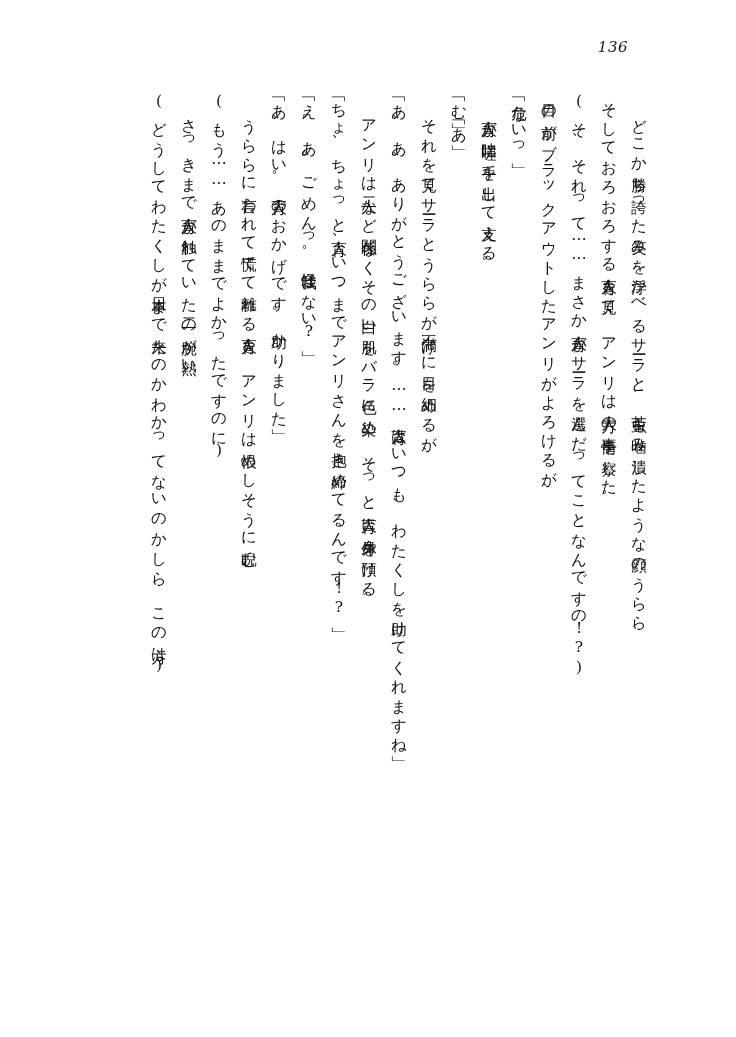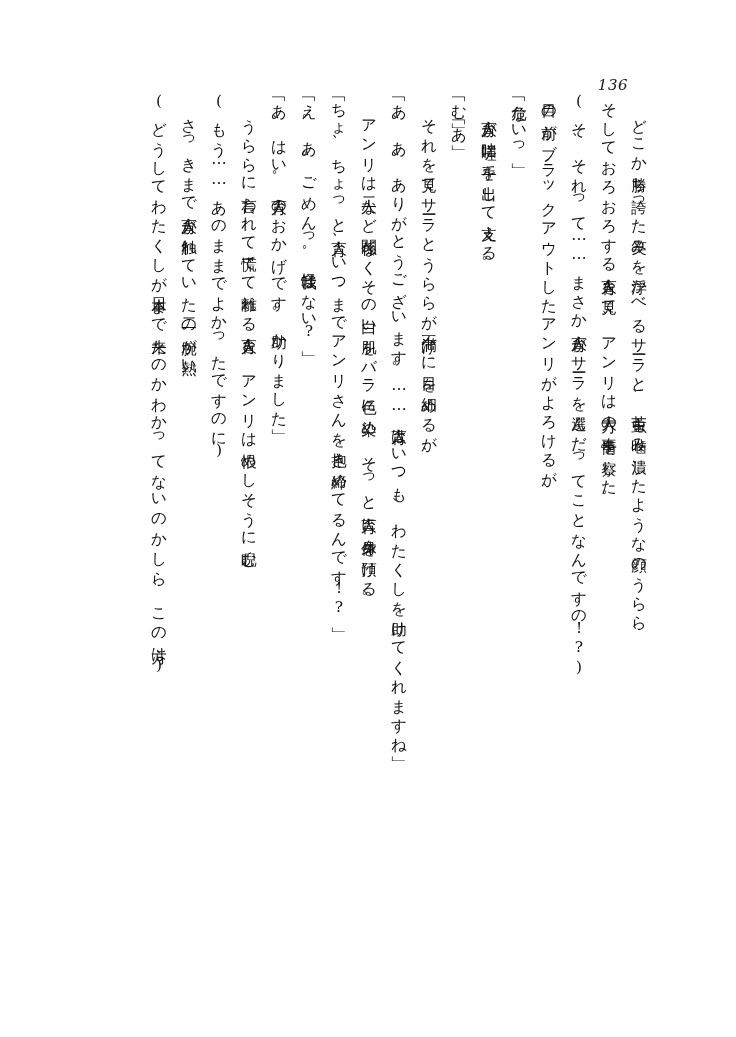--- a/index.html
+++ b/index.html
@@ -20,21 +20,20 @@
   }
   .page-number {
     position: absolute;
     top: 38px;
     right: 108px;
     font-family: "DejaVu Serif", "Liberation Serif", serif;
     font-style: italic;
     font-size: 15px;
     color: #1a1a1a;
     letter-spacing: 0.5px;
-    margin-top: 38px;
   }
   .body-text {
     position: absolute;
     top: 92px;
     right: 82px;
     left: 82px;
     bottom: 60px;
     writing-mode: vertical-rl;
     text-orientation: upright;
     font-family: "DejaVu Serif", "Liberation Serif", serif;

